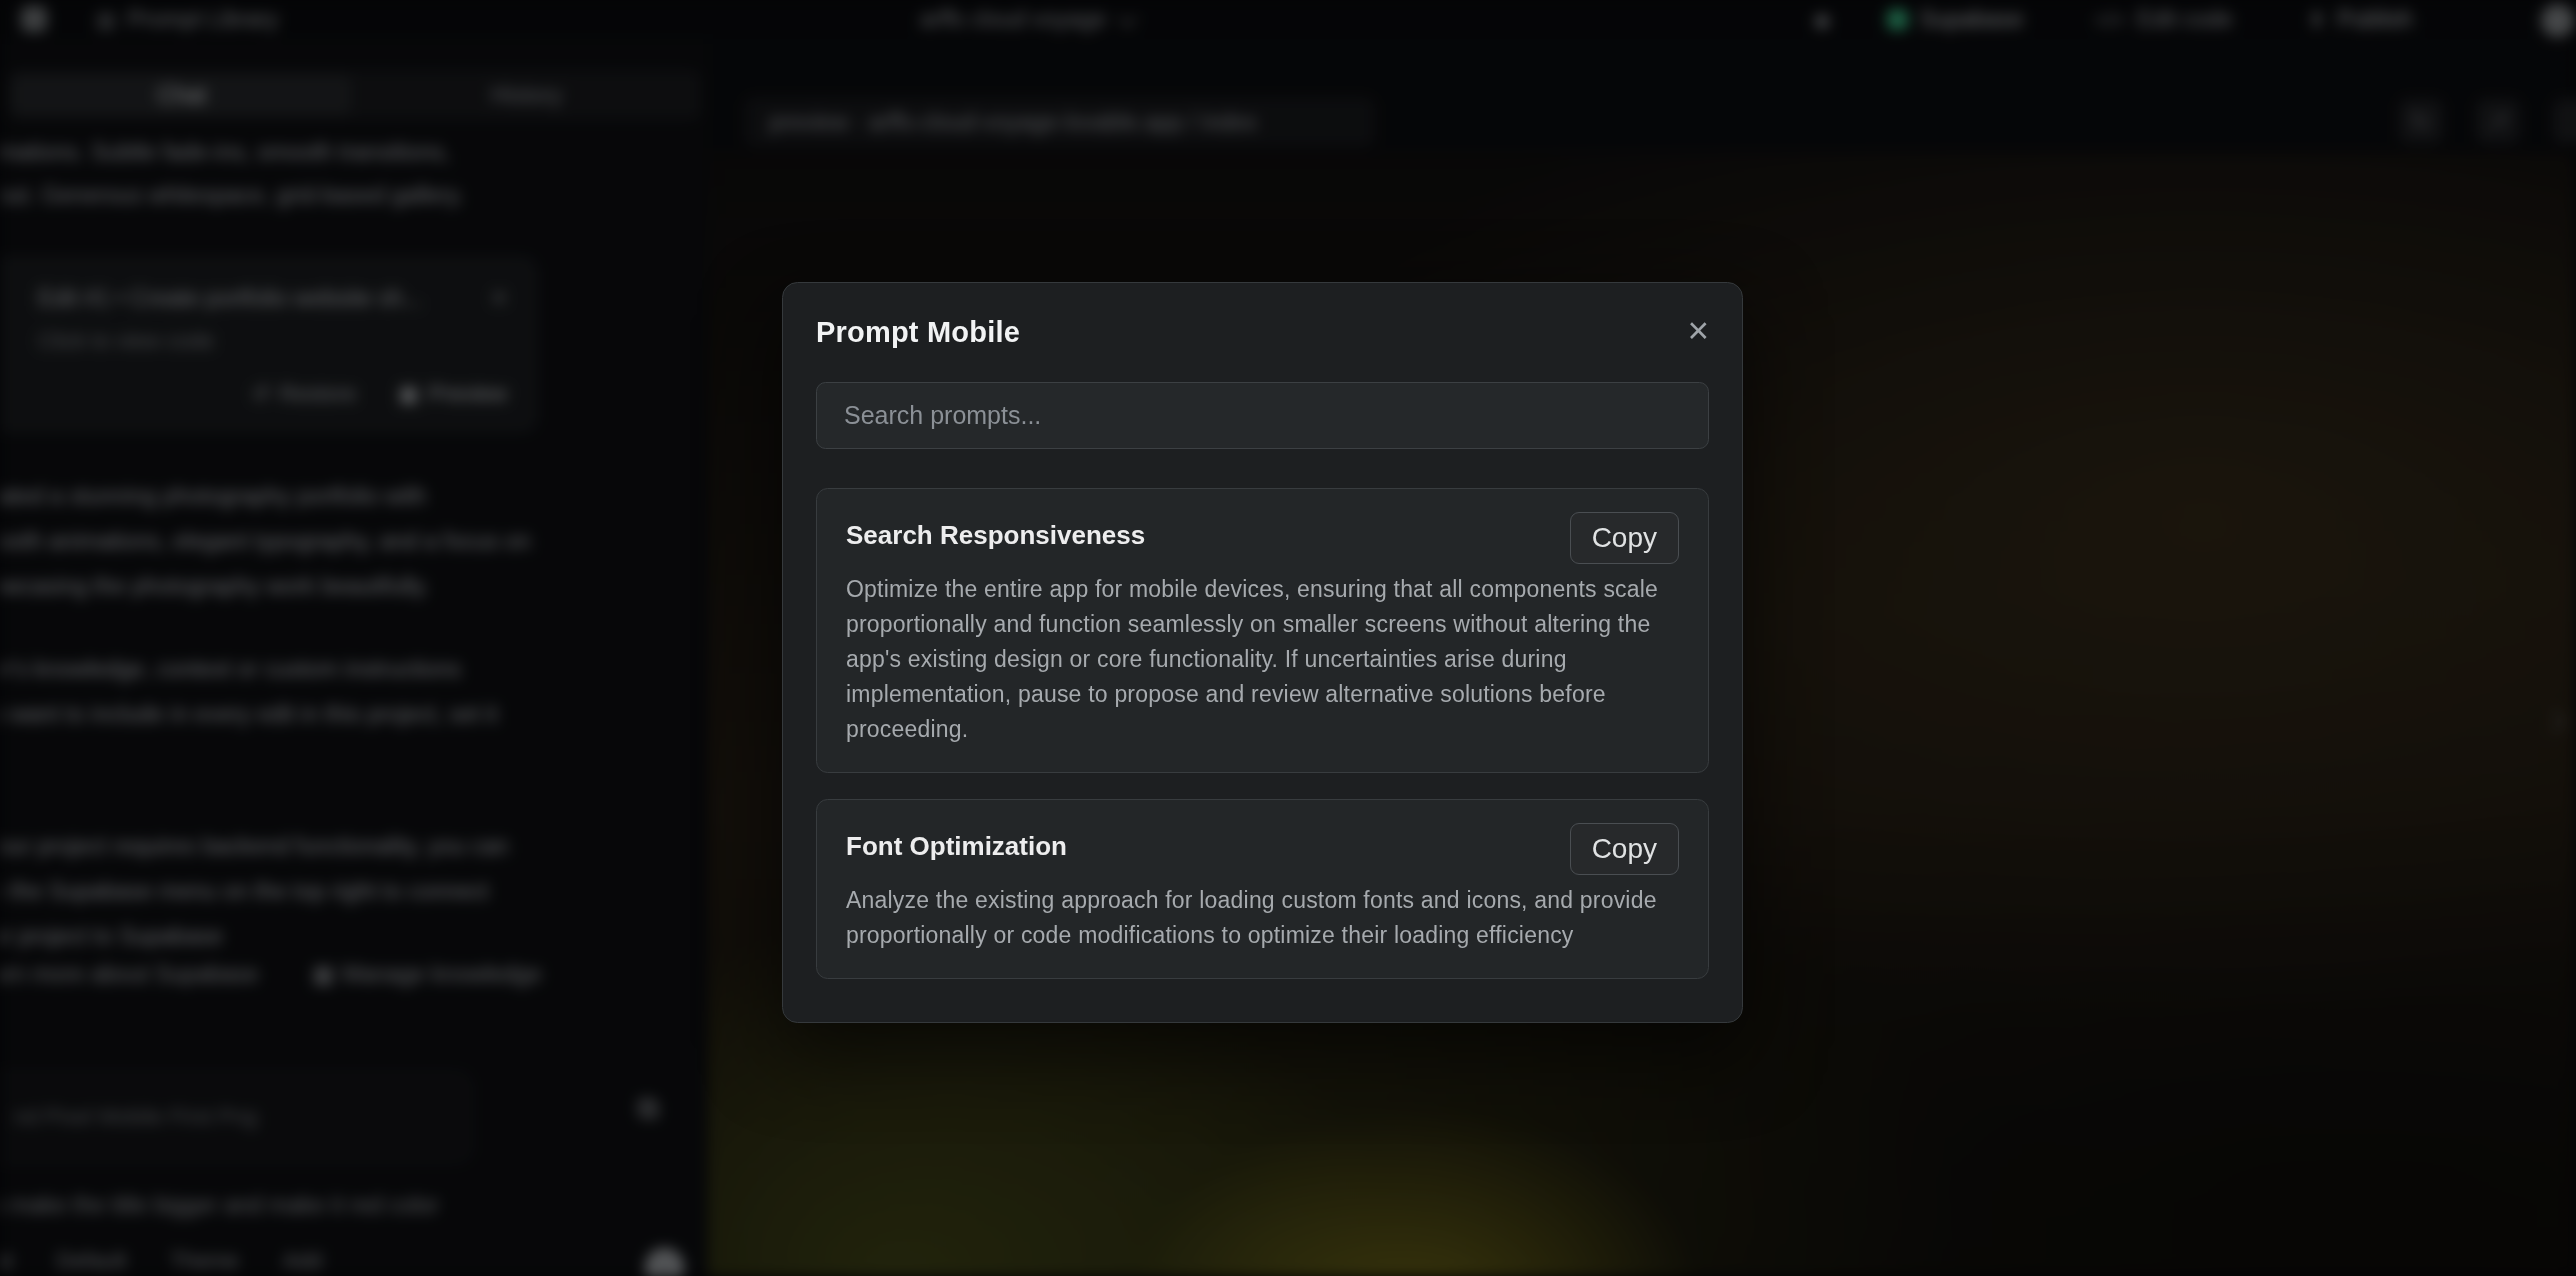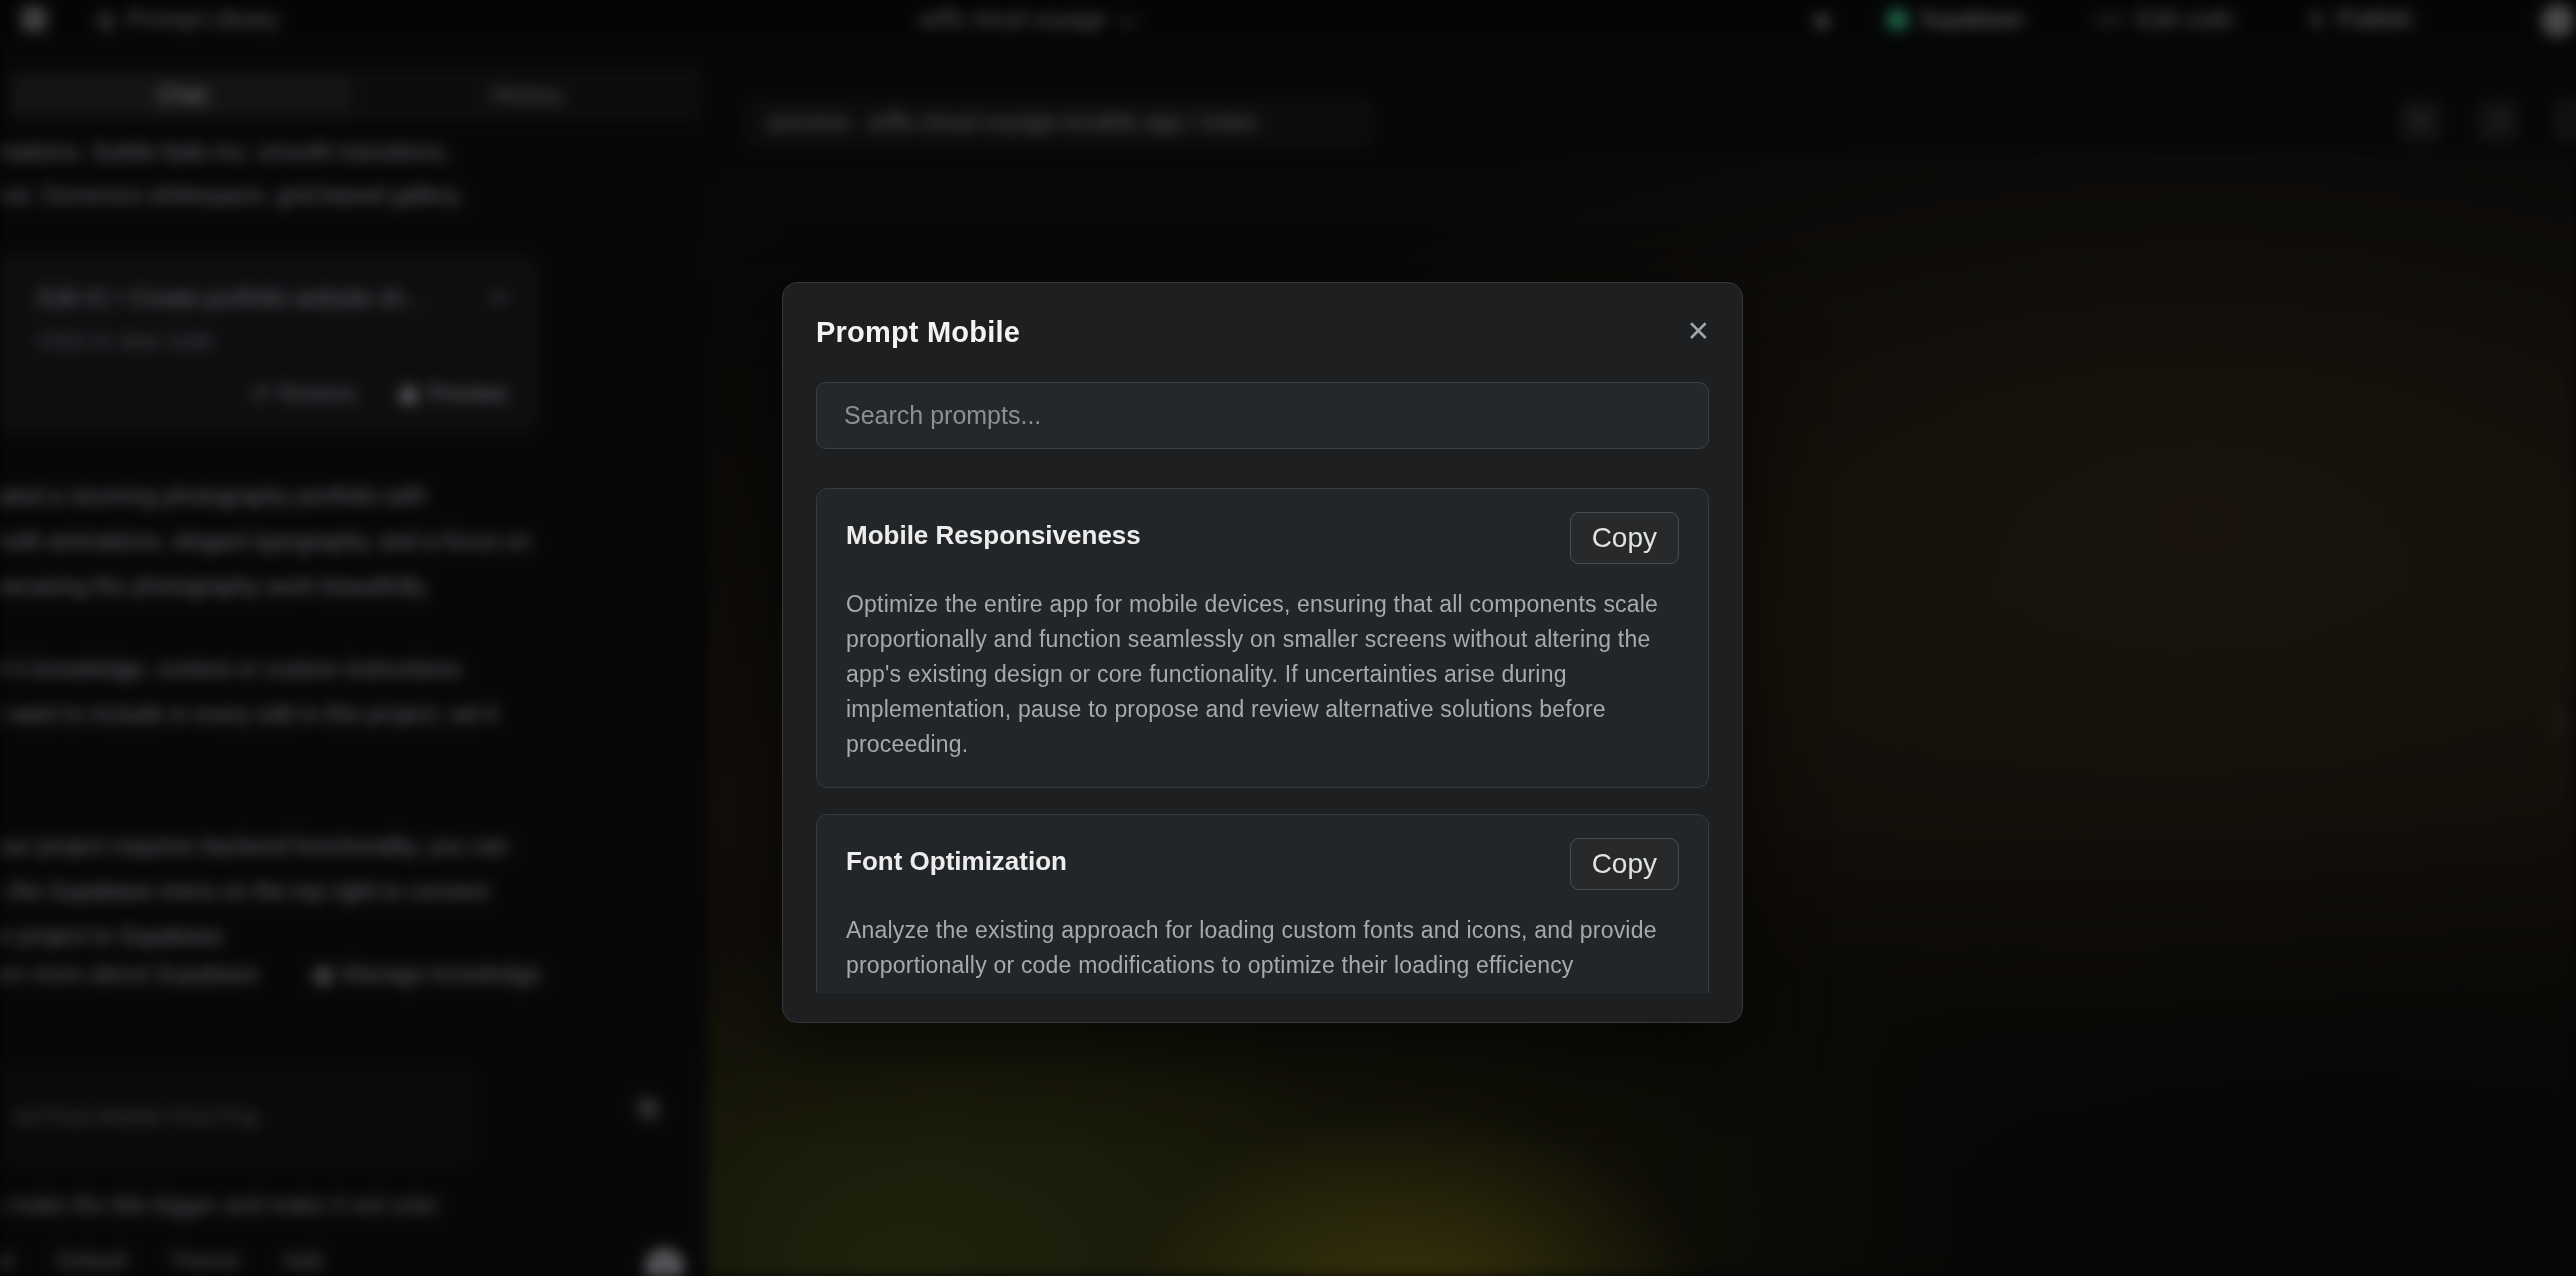--- a/index.html
+++ b/index.html
@@ -89,21 +89,21 @@
               border-radius:9.6px; color:#c9ccd0; font-size:25px; padding:0 27px; width:100%;
               font-family:"Liberation Sans","DejaVu Sans",sans-serif; outline:none; }
   .m-search::placeholder { color:#8b9096; }
   .m-list { margin-top:39px; display:flex; flex-direction:column; gap:26px; flex:1; overflow:hidden; }
   .p-card { background:#232628; border:1px solid #383c3f; border-radius:11.6px; padding:23px 29px 25px 29px; }
   .p-head { display:flex; align-items:flex-start; }
   .p-title { flex:1; color:#ededee; font-size:26px; font-weight:700; padding-top:7.7px; }
   .copy-btn { min-width:89px; height:52px; background:#27292b; border:1px solid #4a4e52;
               border-radius:9px; color:#e0e2e3; font-size:28px; display:flex; align-items:center;
               justify-content:center; padding:0 21px; }
-  .p-body { margin-top:23px; color:#a6aaae; font-size:23px; line-height:35px; letter-spacing:0.2px; }
+  .p-body { margin-top:8px; color:#a6aaae; font-size:23px; line-height:35px; letter-spacing:0.2px; }
 </style>
 </head>
 <body>
 
 <div id="screen">
 
   <div class="app-layer">
 
     <div class="topbar">
       <div class="logo"></div>
@@ -225,21 +225,21 @@
         <span>×</span>
       </div>
     </div>
 
     <input class="m-search" placeholder="Search prompts..." style="">
 
     <div class="m-list">
 
       <div class="p-card">
         <div class="p-head">
-          <div class="p-title">Mobile Responsiveness</div>
+          <div class="p-title">Search Responsiveness</div>
           <div class="copy-btn">Copy</div>
         </div>
         <div class="p-body">Optimize the entire app for mobile devices, ensuring that all components scale proportionally and function seamlessly on smaller screens without altering the app's existing design or core functionality. If uncertainties arise during implementation, pause to propose and review alternative solutions before proceeding.</div>
       </div>
 
       <div class="p-card">
         <div class="p-head">
           <div class="p-title">Font Optimization</div>
           <div class="copy-btn">Copy</div>
         </div>

